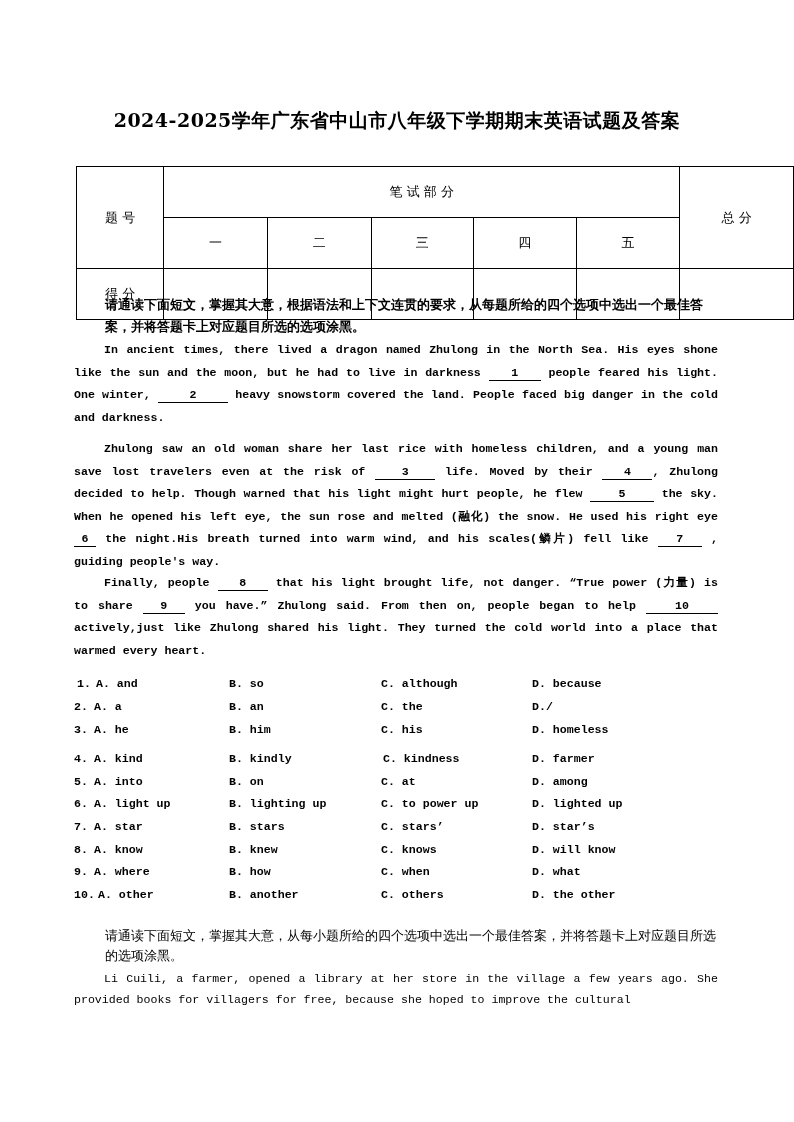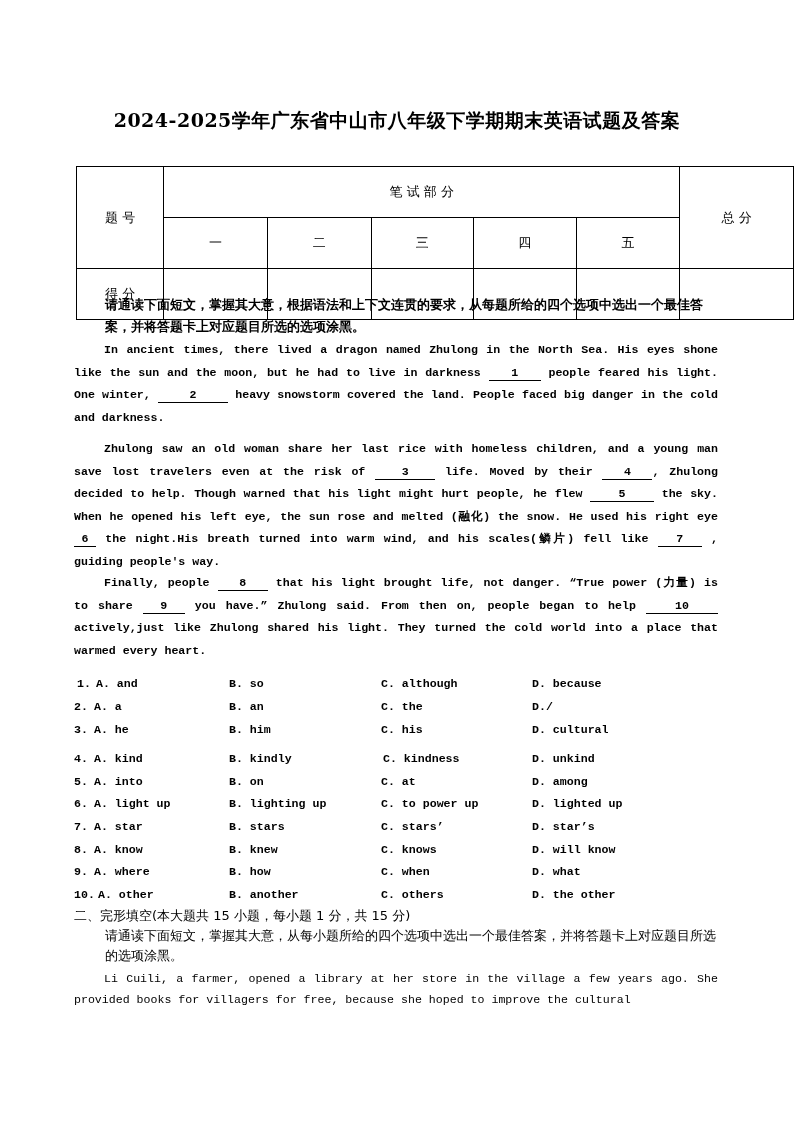--- a/index.html
+++ b/index.html
@@ -98,28 +98,28 @@
       <span class="opt" style="left:20px">A. a</span>
       <span class="opt" style="left:155px">B. an</span>
       <span class="opt" style="left:307px">C. the</span>
       <span class="opt" style="left:458px">D./</span>
     </div>
     <div class="opt-row" style="top:46px">
       <span class="opt" style="left:0px">3.</span>
       <span class="opt" style="left:20px">A. he</span>
       <span class="opt" style="left:155px">B. him</span>
       <span class="opt" style="left:307px">C. his</span>
-      <span class="opt" style="left:458px">D. cultural</span>
+      <span class="opt" style="left:458px">D. homeless</span>
     </div>
     <div class="opt-row" style="top:75px">
       <span class="opt" style="left:0px">4.</span>
       <span class="opt" style="left:20px">A. kind</span>
       <span class="opt" style="left:155px">B. kindly</span>
       <span class="opt" style="left:309px">C. kindness</span>
-      <span class="opt" style="left:458px">D. unkind</span>
+      <span class="opt" style="left:458px">D. farmer</span>
     </div>
     <div class="opt-row" style="top:98px">
       <span class="opt" style="left:0px">5.</span>
       <span class="opt" style="left:20px">A. into</span>
       <span class="opt" style="left:155px">B. on</span>
       <span class="opt" style="left:307px">C. at</span>
       <span class="opt" style="left:458px">D. among</span>
     </div>
     <div class="opt-row" style="top:120px">
       <span class="opt" style="left:0px">6.</span>
@@ -151,17 +151,16 @@
     </div>
     <div class="opt-row" style="top:211px">
       <span class="opt" style="left:0px">10.</span>
       <span class="opt" style="left:24px">A. other</span>
       <span class="opt" style="left:155px">B. another</span>
       <span class="opt" style="left:307px">C. others</span>
       <span class="opt" style="left:458px">D. the other</span>
     </div>
   </div>
 
-  <div class="sec-head light" style="top:907px">二、完形填空(本大题共 15 小题，每小题 1 分，共 15 分)</div>
   <div class="instr light" style="top:926px">请通读下面短文，掌握其大意，从每小题所给的四个选项中选出一个最佳答案，并将答题卡上对应题目所选的选项涂黑。</div>
   <div class="para light" style="top:968px"><span class="indent"></span><span>Li Cuili, a farmer, opened a library at her store in the village a few years ago. She provided books for villagers for free, because she hoped to improve the cultural</span></div>
 
 </div>
 
 </body></html>

